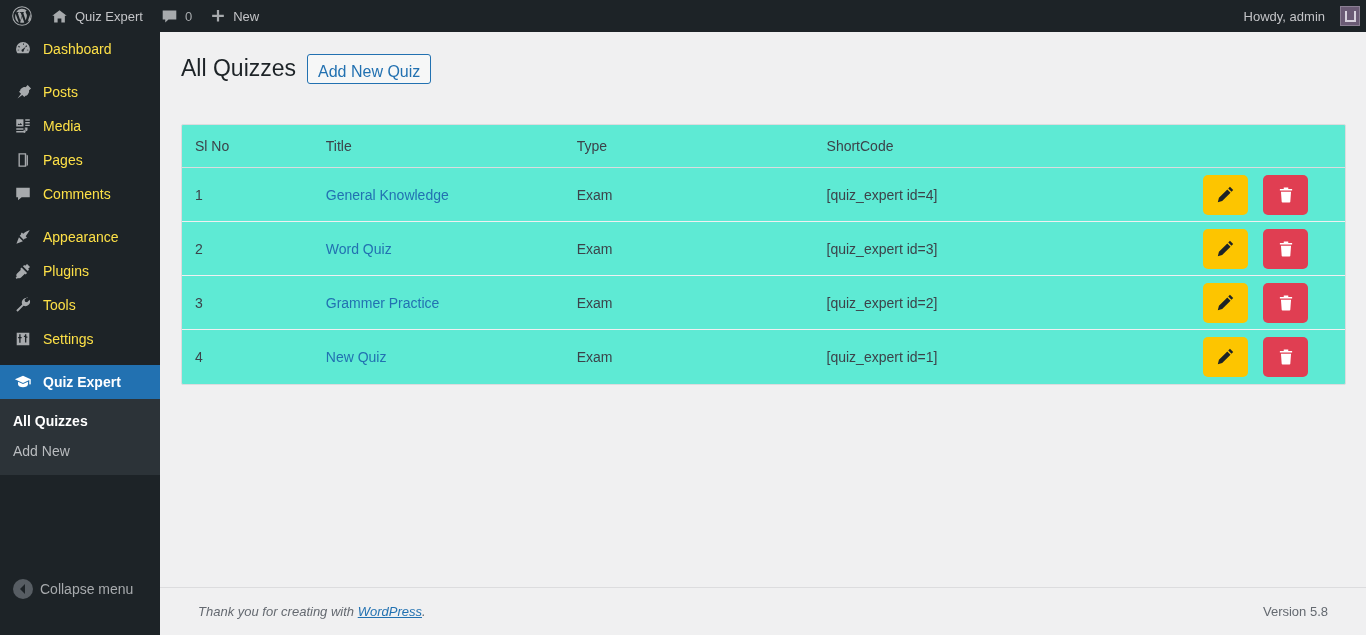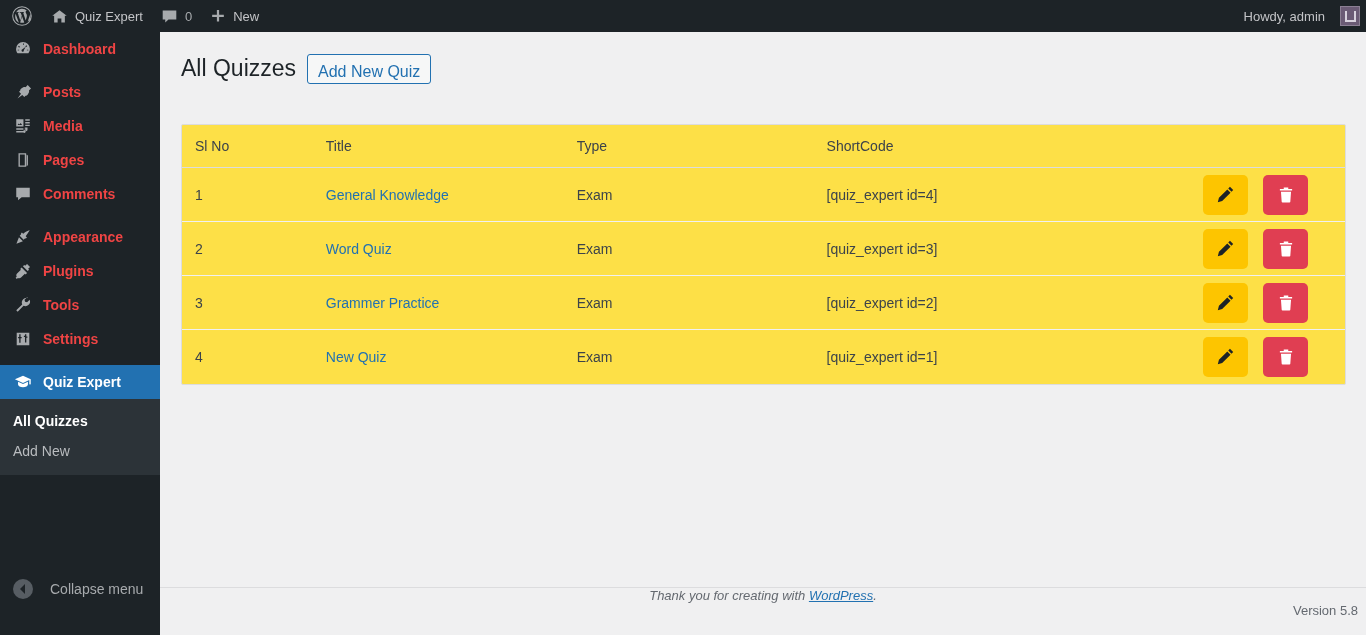--- a/index.html
+++ b/index.html
@@ -52,23 +52,22 @@
     background: #1d2327;
     font-size: 14px;
     z-index: 40;
   }
   .menu-group { background: #1d2327; }
   .menu-sep { height: 9px; }
   .menu-item {
     position: relative;
     display: flex; align-items: center;
     height: 34px; padding-left: 13px;
-    color: #ef4444; text-decoration: none;
+    color: #fde047; text-decoration: none;
     line-height: 1;
-    font-weight: bold;
   }
   .menu-item .mi-icon {
     width: 20px; height: 20px;
     display: inline-flex; align-items: center; justify-content: center;
     margin-right: 10px; flex: 0 0 20px;
   }
   .menu-item .mi-icon svg { display: block; fill: #a7aaad; }
   .menu-item .mi-label { font-size: 14px; }
   .menu-item.current {
     background: #2271b1;
@@ -94,21 +93,21 @@
   }
   .sub-item.current { color: #fff; font-weight: 700; }
 
   #collapse {
     position: absolute; bottom: 0; left: 0;
     width: 160px; height: 68px;
     background: #1d2327;
     display: flex; align-items: flex-start; padding-top: 12px;
   }
   .collapse-link {
-    display: flex; align-items: center; gap: 17px;
+    display: flex; align-items: center; gap: 7px;
     padding-left: 13px; color: #a7aaad;
     text-decoration: none; font-size: 14px;
   }
   .collapse-circle {
     width: 20px; height: 20px; border-radius: 50%;
     background: #575d63;
     display: flex; align-items: center; justify-content: center;
   }
   .collapse-circle i {
     display: block; width: 0; height: 0; font-style: normal;
@@ -141,21 +140,21 @@
     color: #2271b1;
     cursor: pointer;
     font-family: "Liberation Sans", sans-serif;
     height: 30px;
   }
 
   
   #table-wrap {
     position: absolute; left: 21px; top: 92px;
     width: 1165px;
-    background: #fde047;
+    background: #5eead4;
     border: 1px solid #dcdcde;
     border-radius: 2px;
   }
   table.quiz-table {
     width: 100%; border-collapse: collapse;
     font-size: 14px; color: #3c434a;
   }
   table.quiz-table th {
     text-align: left; font-weight: 400;
     color: #3c434a; font-size: 14px;
@@ -191,22 +190,22 @@
   .btn-edit svg { fill: #1d2327; display: block; }
   .btn-delete { background: #e03e52; }
   .btn-delete svg { fill: #ffffff; display: block; }
 
   
   #footer {
     position: absolute; left: 0; bottom: 0;
     width: 1206px; height: 48px;
     border-top: 1px solid #dcdcde;
     display: flex; align-items: center;
-    padding: 0 8px;
-    font-size: 13px; color: #646970; flex-direction: column;
+    padding: 0 38px;
+    font-size: 13px; color: #646970;
   }
   #footer-left { font-style: italic; }
   #footer-left a { color: #2271b1; text-decoration: underline; font-style: italic; }
   #footer-right { margin-left: auto; }
 </style>
 </head>
 <body>
 
 <div id="adminbar">
   <a class="ab-item ab-logo" href="#">

